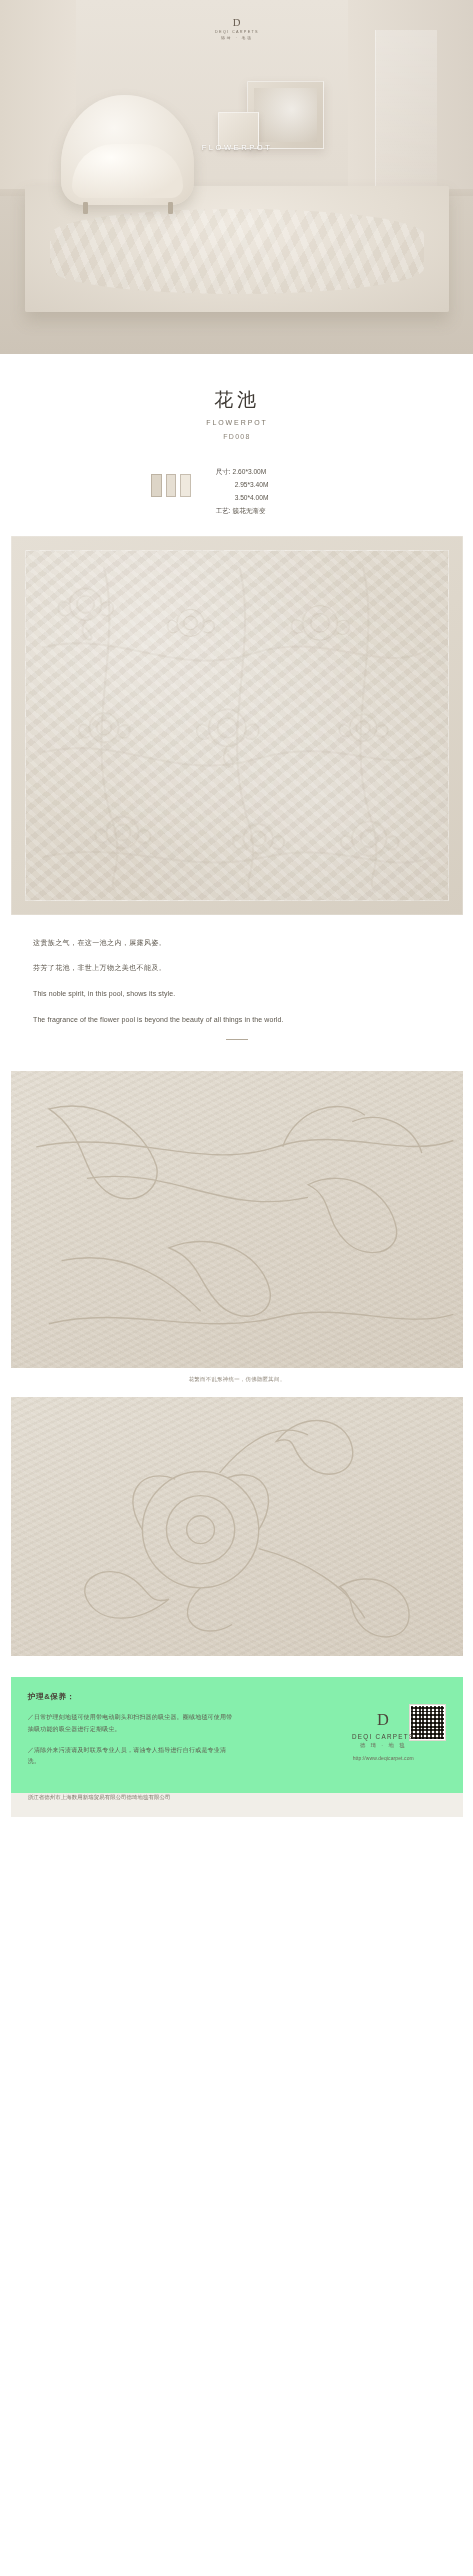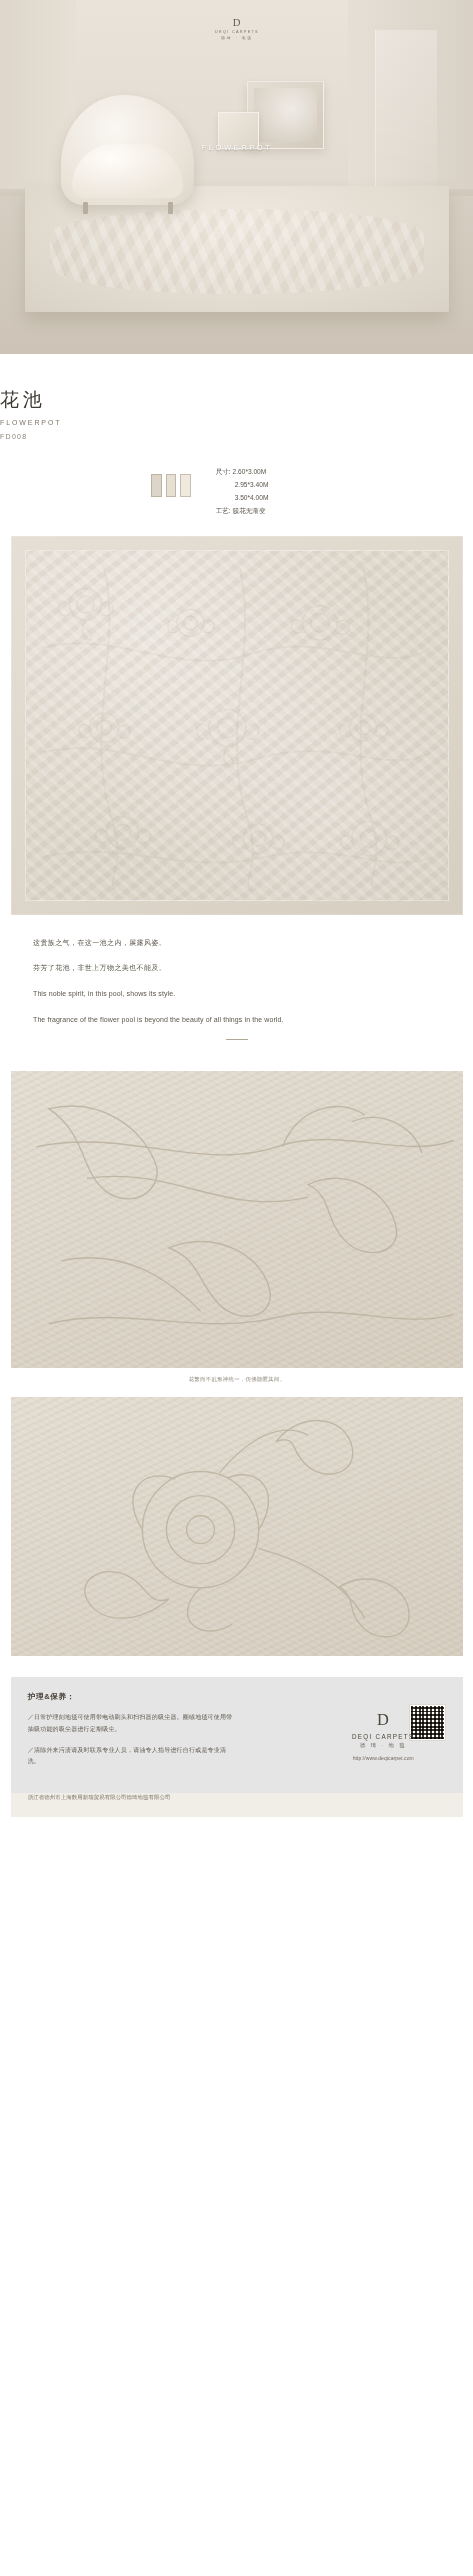--- a/index.html
+++ b/index.html
@@ -158,20 +158,21 @@
     text-align: center;
     font-size: 7.6px;
     letter-spacing: 2.5px;
     color: #ffffff;
     text-shadow: 0 0.6px 1.9px rgba(90,80,66,.45);
   }
 
   
   .title-block {
     padding: 33px 0 16.4px;
+    text-align: center;
   }
   .title-cn {
     font-size: 19px;
     letter-spacing: 3.8px;
     color: #3f3a34;
     font-weight: normal;
     font-family: "Liberation Serif", serif;
     margin: 0;
   }
   .title-en {
@@ -276,21 +277,21 @@
     text-align: center;
     font-size: 5.4px;
     color: #8e8578;
     letter-spacing: 0.3px;
     padding: 7.6px 0 14px;
   }
 
   
   .care {
     margin: 21.5px 11.4px 0;
-    background: #e5e5e5;
+    background: #86efac;
     padding: 15px 16.4px 16.4px;
     position: relative;
   }
   .care h3 {
     margin: 0 0 10px;
     font-size: 7.6px;
     letter-spacing: 0.6px;
     color: #4a4439;
     font-weight: bold;
   }

